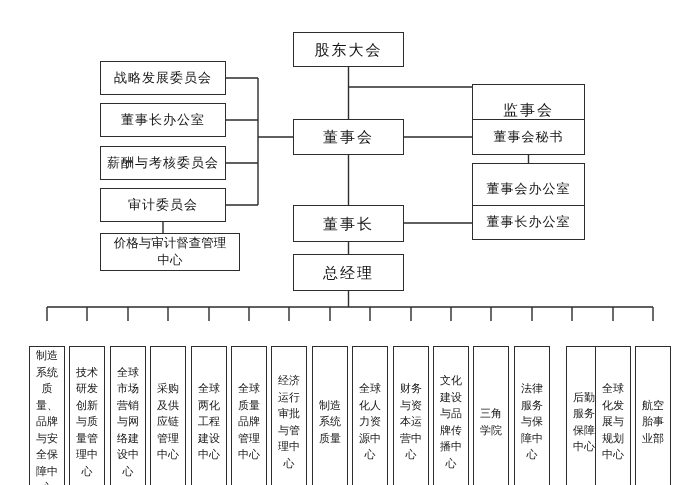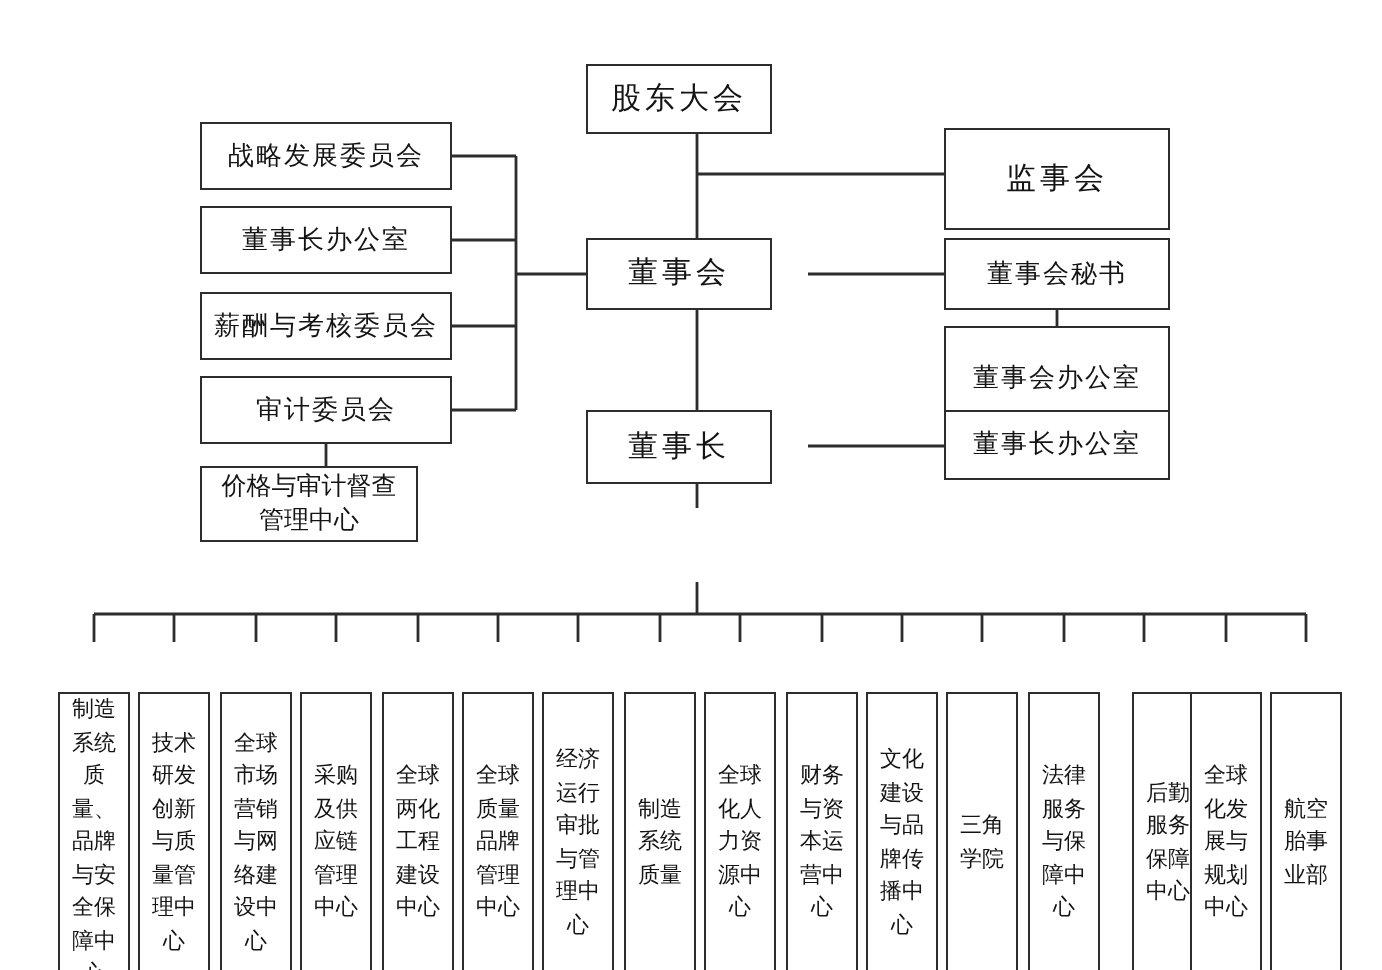--- a/index.html
+++ b/index.html
@@ -11,21 +11,21 @@
   .wires { position:absolute; left:0; top:0; pointer-events:none; }
   .node {
     position:absolute; box-sizing:border-box;
     border:1.5px solid #2d2d2d; background:#ffffff; color:#141414;
     display:flex; align-items:center; justify-content:center;
     text-align:center; line-height:1.3;
   }
   .big  { font-size:15px; letter-spacing:2px; }
   .mid  { font-size:13px; letter-spacing:1px; }
   .twoline { font-size:12.5px; letter-spacing:0; padding:0 8px; line-height:1.35; }
-  .ctr  { left:293px; width:93px; }
+  .ctr  { left:293px; width:111px; }
   .rcol { left:472px; width:113px; }
   .cmte { left:100px; width:126px; height:34px; }
   .dept {
     top:321px; width:36px; height:151px;
     font-size:11px; letter-spacing:0; line-height:1.5;
     padding:0 2px; word-break:break-all;margin-top:25px;
   }
 </style>
 </head>
 <body>
@@ -52,31 +52,32 @@
       M47 307 H653
       M47 307 V321 M87 307 V321 M128 307 V321 M168 307 V321
       M209 307 V321 M249 307 V321 M289 307 V321 M330 307 V321
       M370 307 V321 M411 307 V321 M451 307 V321 M491 307 V321
       M532 307 V321 M572 307 V321 M613 307 V321 M653 307 V321"></path>
   </svg>
 
   <div class="node big ctr" style="top:32px;height:35px">股东大会</div>
   <div class="node big ctr" style="top:119px;height:36px">董事会</div>
   <div class="node big ctr" style="top:205px;height:37px">董事长</div>
+  <div class="node big ctr" style="top:254px;height:37px">总经理</div>
 
-  <div class="node big rcol" style="top:64px;height:51px">监事会</div>
+  <div class="node big rcol" style="top:84px;height:51px">监事会</div>
   <div class="node mid rcol" style="top:119px;height:36px">董事会秘书</div>
   <div class="node mid rcol" style="top:163px;height:52px">董事会办公室</div>
   <div class="node mid rcol" style="top:205px;height:35px">董事长办公室</div>
 
   <div class="node mid cmte" style="top:61px">战略发展委员会</div>
   <div class="node mid cmte" style="top:103px">董事长办公室</div>
   <div class="node mid cmte" style="top:146px">薪酬与考核委员会</div>
   <div class="node mid cmte" style="top:188px">审计委员会</div>
-  <div class="node twoline" style="left:100px;top:233px;width:109px;height:38px">价格与审计督查管理中心</div>
+  <div class="node twoline" style="left:100px;top:233px;width:140px;height:38px">价格与审计督查管理中心</div>
 
   <div class="node dept" style="left:29px">制造系统质量、品牌与安全保障中心</div>
   <div class="node dept" style="left:69px">技术研发创新与质量管理中心</div>
   <div class="node dept" style="left:110px">全球市场营销与网络建设中心</div>
   <div class="node dept" style="left:150px">采购及供应链管理中心</div>
   <div class="node dept" style="left:231px">全球质量品牌管理中心</div>
   <div class="node dept" style="left:191px">全球两化工程建设中心</div>
   <div class="node dept" style="left:271px">经济运行审批与管理中心</div>
   <div class="node dept" style="left:312px">制造系统质量</div>
   <div class="node dept" style="left:352px">全球化人力资源中心</div>

